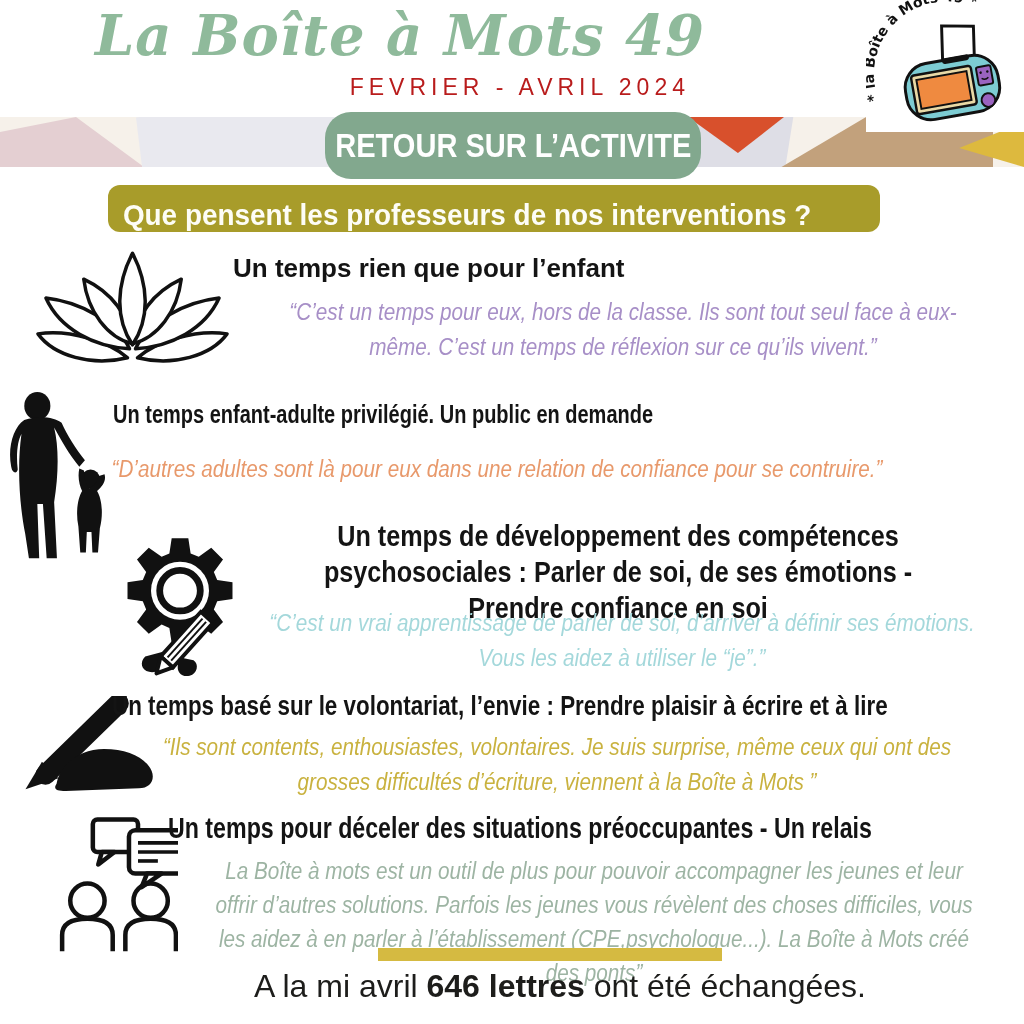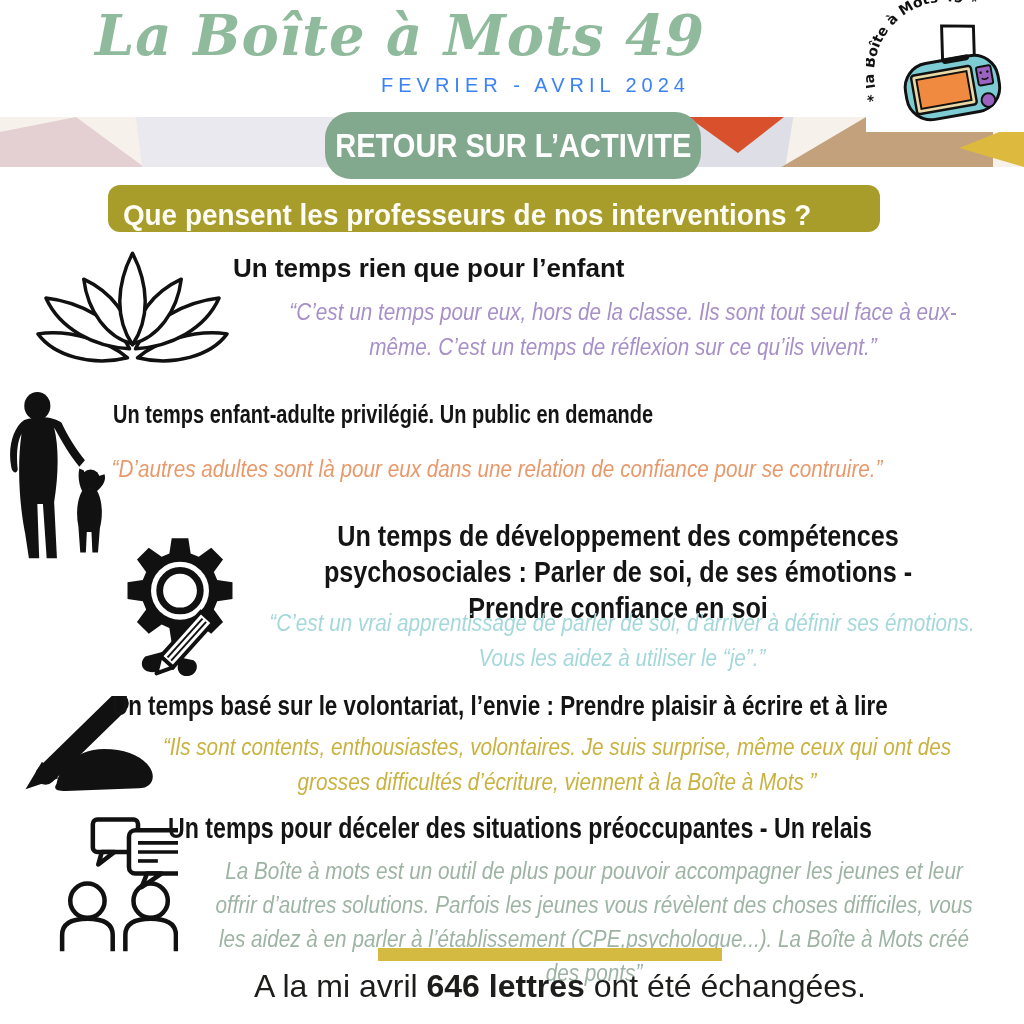--- a/index.html
+++ b/index.html
@@ -2,21 +2,21 @@
 <html><head>
 <meta charset="utf-8">
 <style>
   html,body{margin:0;padding:0;background:#e9e9e9;}
   .page{position:relative;width:1024px;height:1024px;background:#ffffff;overflow:hidden;
         font-family:"Liberation Sans",sans-serif;margin:0 auto;}
   
   .title{position:absolute;left:0;top:2px;width:800px;text-align:center;
          font-family:"DejaVu Serif",serif;font-style:italic;font-weight:bold;
          font-size:56px;color:#8fba9b;letter-spacing:1px;}
-  .period{position:absolute;right:334px;top:74px;font-size:20px;color:#3b82f6;
+  .period{position:absolute;right:334px;top:74px;font-size:23px;color:#b91c1c;
           letter-spacing:5px;font-weight:500;white-space:nowrap;}
   
   .strip{position:absolute;left:0;top:117px;width:1024px;height:50px;background:#f6f1ea;overflow:hidden;}
   .shape{position:absolute;top:0;height:100%;}
   .pink-env{left:0;width:200px;background:#e4cfd2;clip-path:polygon(0% 100%,0% 30%,38% 0%,72% 100%);}
   .gray-env1{left:140px;width:330px;height:84px;top:-20px;background:#e9e9ef;transform:rotate(-7deg);border-bottom:2px solid #bdbdc6;}
   .gray-env2{left:540px;width:250px;height:70px;top:-24px;background:#dededred;background:#dedee6;transform:rotate(9deg);}
   .orange-tri{left:688px;width:96px;background:#d8502c;clip-path:polygon(0% 0%,100% 0%,52% 72%);}
   .kraft{left:758px;width:235px;background:#c2a17c;clip-path:polygon(10% 100%,46% 0%,100% 22%,100% 100%);}
   .yellow-tri{left:952px;width:72px;background:#ddb93e;clip-path:polygon(100% 10%,100% 100%,10% 62%);}

